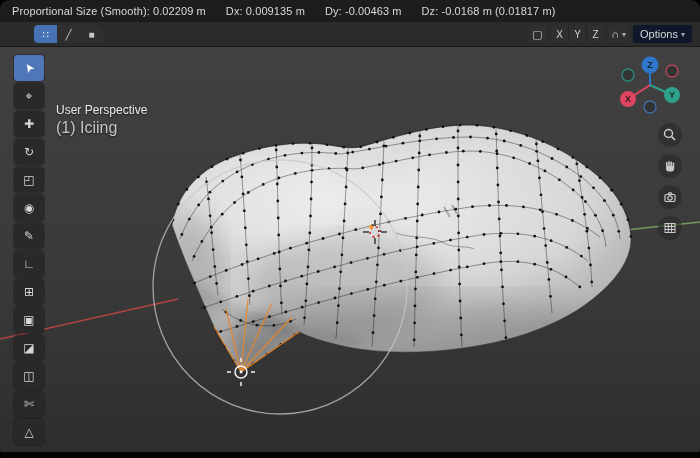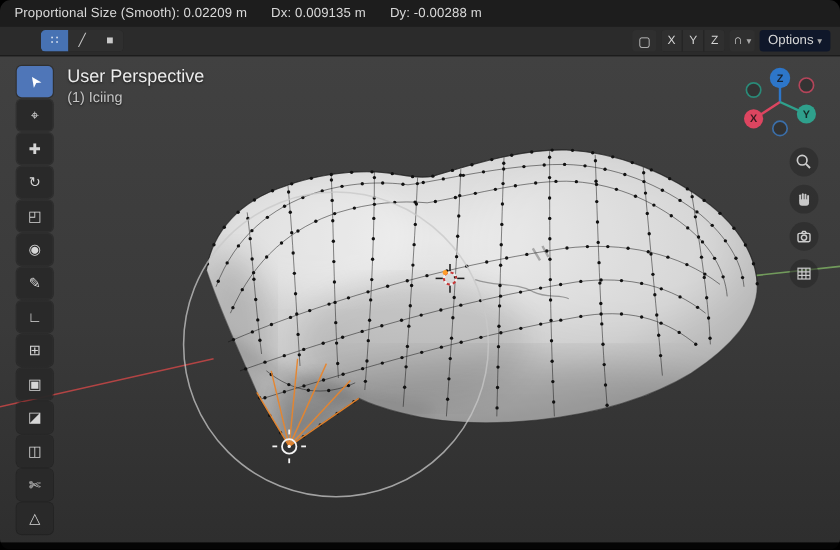--- a/index.html
+++ b/index.html
@@ -27,22 +27,22 @@
   .axis-btn{width:17px;height:18px;border:none;background:#2f2f2f;color:#d5d5d5;font-size:10px;
             padding:0;cursor:default;}
   .chev{font-size:8px;color:#a8a8a8;margin-left:3px;}
   .options-btn{height:18px;border:none;border-radius:3px;background:#0f172a;color:#d8d8d8;
                font-size:11px;display:flex;align-items:center;padding:0 7px;cursor:default;}
   
   .main{position:relative;height:405px;flex:none;
         background:linear-gradient(180deg,#414141 0%,#3a3a3a 55%,#2e2e2e 100%);overflow:hidden;}
   .viewport-svg{position:absolute;inset:0;}
   .view-labels{position:absolute;left:56px;top:8px;pointer-events:none;}
-  .view-label-1{font-size:15px;color:#ececec;text-shadow:0 1px 2px rgba(0,0,0,.6);}
-  .view-label-2{font-size:12px;color:#c6c6c6;margin-top:2px;text-shadow:0 1px 2px rgba(0,0,0,.6);}
+  .view-label-1{font-size:12px;color:#ececec;text-shadow:0 1px 2px rgba(0,0,0,.6);margin-top:48px;}
+  .view-label-2{font-size:16px;color:#c6c6c6;margin-top:2px;text-shadow:0 1px 2px rgba(0,0,0,.6);}
   
   .toolbar{position:absolute;left:14px;top:8px;width:30px;display:flex;flex-direction:column;gap:2px;}
   .tool-btn{width:30px;height:26px;background:rgba(41,41,41,.96);border-radius:4px;color:#d6d6d6;
             font-size:12px;display:flex;align-items:center;justify-content:center;cursor:default;
             box-shadow:0 0 0 1px rgba(0,0,0,.25);}
   .tool-btn.active{background:#4f76b8;color:#fff;}
   .tool-btn[data-name="tool-select-box"] , .tool-btn.rot-arrow{ }
   .tool-btn.active span{display:inline-block;}
   
   .side-buttons{position:absolute;right:18px;top:76px;display:flex;flex-direction:column;gap:7px;}
@@ -51,21 +51,22 @@
   .nav-gizmo{position:absolute;right:10px;top:6px;}
 </style>
 </head>
 <body>
 
 <div class="window" data-name="blender-window">
 
   <div class="statusbar" data-name="statusbar">
       <span class="sb-seg" data-name="statusbar-segment-0">Proportional Size (Smooth): 0.02209 m</span>
       <span class="sb-seg" data-name="statusbar-segment-1">Dx: 0.009135 m</span>
-      <span class="sb-seg" data-name="statusbar-segment-2">Dy: -0.00288 m</span>
+      <span class="sb-seg" data-name="statusbar-segment-2">Dy: -0.00463 m</span>
+      <span class="sb-seg" data-name="statusbar-segment-3">Dz: -0.0168 m (0.01817 m)</span>
     </div>
 
   <div class="header" data-name="viewport-header">
     <div class="hdr-left">
       <div class="mode-group" data-name="select-mode-group">
           <button class="mode-btn active" data-name="vertex-select-mode-button">∷</button>
           <button class="mode-btn" data-name="edge-select-mode-button">╱</button>
           <button class="mode-btn" data-name="face-select-mode-button">■</button>
         </div>
     </div>

